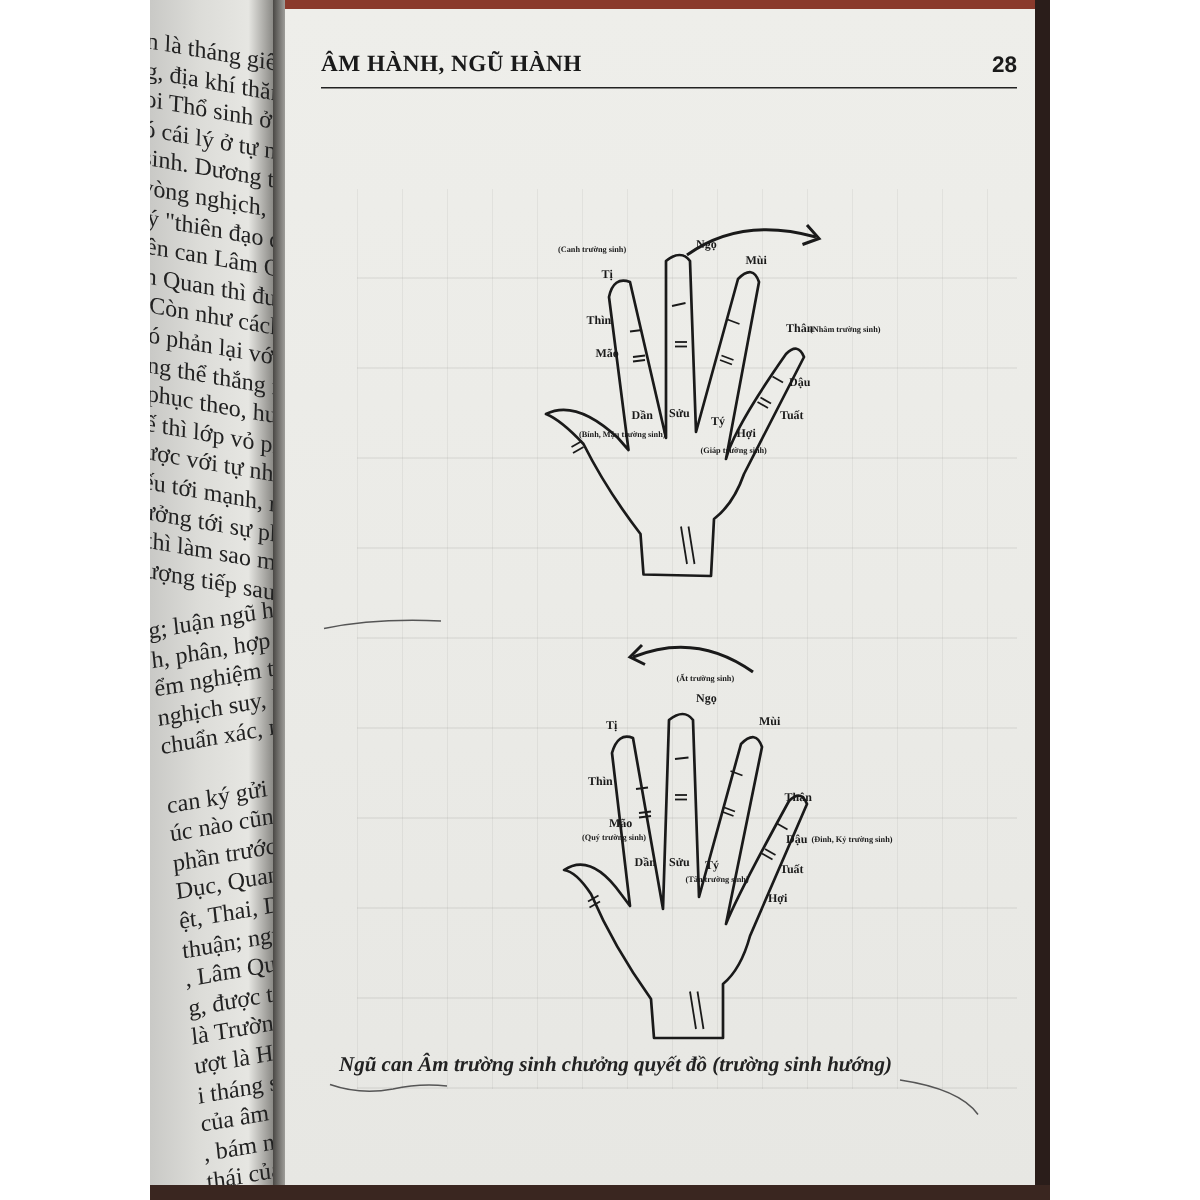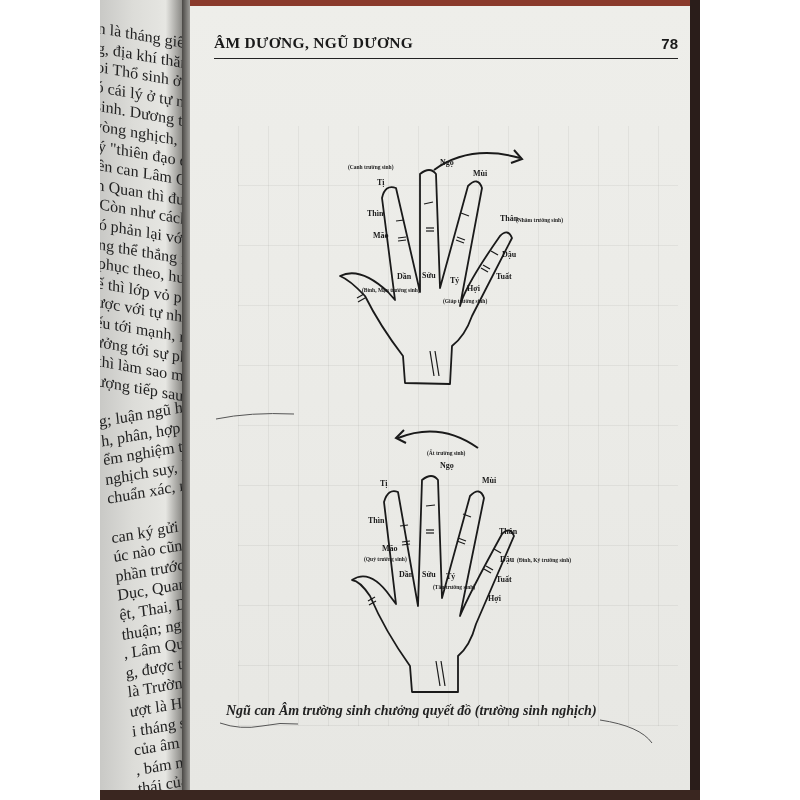--- a/index.html
+++ b/index.html
@@ -20,21 +20,21 @@
 
   .header { position:absolute; left:24px; top:28px; width:464px; height:24px; border-bottom:1.5px solid #222; }
   .header-title { position:absolute; left:0; top:0; font-weight:bold; font-size:15.5px; color:#1a1a1a; letter-spacing:0.3px; }
   .page-number { position:absolute; right:0; top:1px; font-weight:bold; font-size:15px; color:#1a1a1a; font-family:"Liberation Sans",sans-serif; }
 
   .intro { position:absolute; left:24px; top:68px; width:466px; font-size:15.5px; line-height:20px; color:#1e1e1e; text-align:justify; }
   .grid { position:absolute; left:48px; top:120px; width:440px; height:600px;
           background-image:linear-gradient(90deg,rgba(0,0,0,0.05) 1px,transparent 1px),linear-gradient(0deg,rgba(0,0,0,0.05) 1px,transparent 1px);
           background-size:30px 60px; }
 
-  .figure { position:absolute; }
+  .figure { position:absolute;margin-left:24px; }
   .caption { position:absolute; left:26px; width:450px; font-style:italic; font-weight:bold; font-size:14px; color:#222; }
   .label { position:absolute; font-weight:bold; font-size:8px; color:#1a1a1a; white-space:nowrap; font-family:"Liberation Serif",serif; }
   .sublabel { position:absolute; font-weight:bold; font-size:5.5px; color:#1a1a1a; white-space:nowrap; }
   svg { position:absolute; left:0; top:0; }
 </style>
 </head>
 <body>
 
 <div class="photo">
 
@@ -83,22 +83,22 @@
       <div class="ln">thái của mỗi</div>
     </div>
   </div>
   <div class="gutter"></div>
   <div class="top-strip"></div>
 
   <div class="page">
     <div class="grid"></div>
 
     <div class="header">
-      <span class="header-title">ÂM DƯƠNG, NGŨ DƯƠNG</span>
-      <span class="page-number">78</span>
+      <span class="header-title">ÂM HÀNH, NGŨ HÀNH</span>
+      <span class="page-number">28</span>
     </div>
 
 
     <div class="figure" style="left:0; top:0; width:500px; height:400px;">
       <svg width="500" height="400">
         <path d="M244 164 Q280 138 330 152" fill="none" stroke="#1a1a1a" stroke-width="2"></path>
         <path d="M324 144 L332 153 L321 157" fill="none" stroke="#1a1a1a" stroke-width="2"></path>
         <path d="M215 377 L213 350 Q190 320 175 290 Q160 274 150 270 Q170 260 198 286 L205 294 L192 192 Q195 178 206 182 L230 286 L230 168 Q240 160 246 168 L250 282 L278 180 Q288 170 292 182 L270 300 Q275 280 310 230 Q318 222 322 232 L282 310 Q275 330 262 340 L260 378 Z" fill="none" stroke="#1a1a1a" stroke-width="1.8" stroke-linejoin="round"></path>
         <line x1="206" y1="215" x2="214" y2="214" stroke="#1a1a1a" stroke-width="1.2"></line>
         <line x1="208" y1="232" x2="216" y2="231" stroke="#1a1a1a" stroke-width="1.2"></line>
@@ -167,21 +167,21 @@
       <span class="label" style="left:309px; top:521px;">Thân</span>
       <span class="label" style="left:310px; top:549px;">Dậu</span>
       <span class="sublabel" style="left:327px; top:551px;">(Đinh, Kỷ trường sinh)</span>
       <span class="label" style="left:306px; top:569px;">Tuất</span>
       <span class="label" style="left:298px; top:588px;">Hợi</span>
       <span class="label" style="left:209px; top:564px;">Dần</span>
       <span class="label" style="left:232px; top:564px;">Sửu</span>
       <span class="label" style="left:256px; top:566px;">Tý</span>
       <span class="sublabel" style="left:243px; top:578px;">(Tân trường sinh)</span>
     </div>
-    <div class="caption" style="top:697px; left:36px;">Ngũ can Âm trường sinh chưởng quyết đồ (trường sinh nghịch)</div>
+    <div class="caption" style="top:697px; left:36px;">Ngũ can Âm trường sinh chưởng quyết đồ (trường sinh hướng)</div>
 
     <svg width="500" height="786" style="pointer-events:none;">
       <path d="M26 413 Q60 406 104 408" fill="none" stroke="#555" stroke-width="1"></path>
       <path d="M30 717 Q50 724 72 720 Q90 716 108 718" fill="none" stroke="#555" stroke-width="1"></path>
       <path d="M410 714 Q450 720 462 737" fill="none" stroke="#555" stroke-width="1"></path>
     </svg>
   </div>
 
   <div class="right-edge"></div>
   <div class="bottom-edge"></div>

